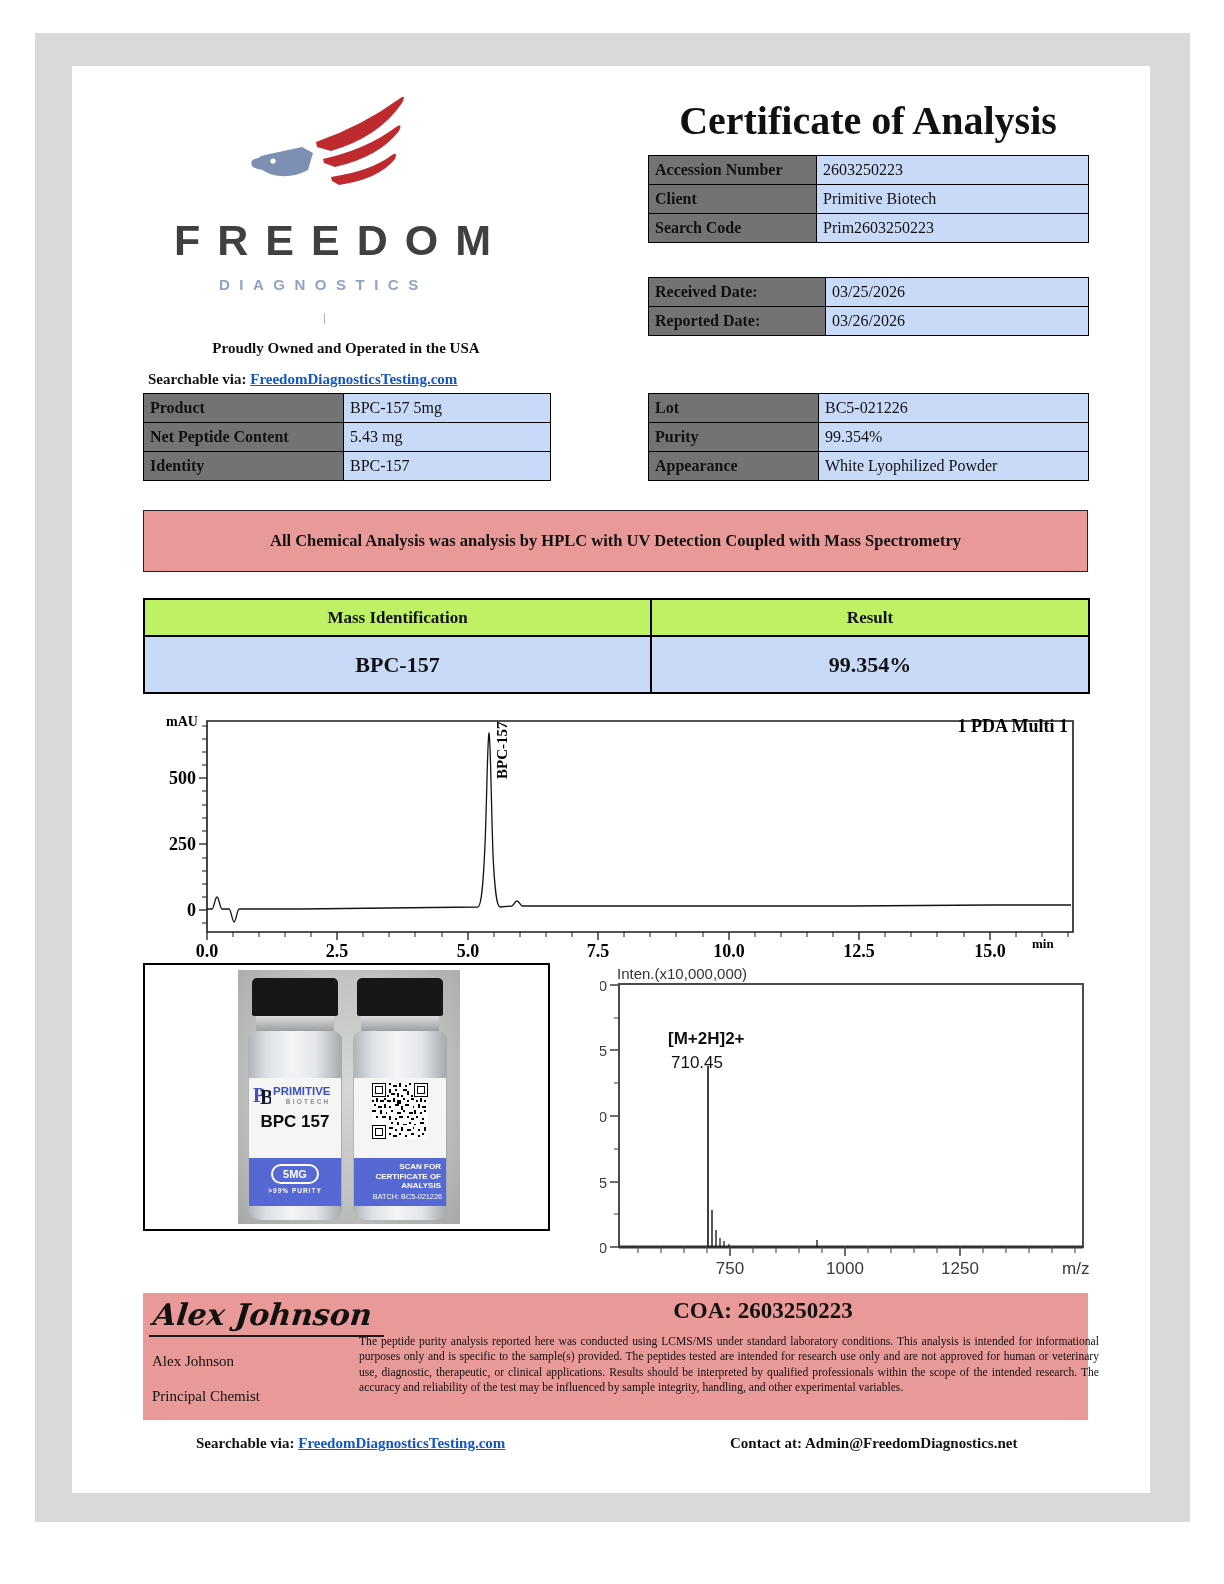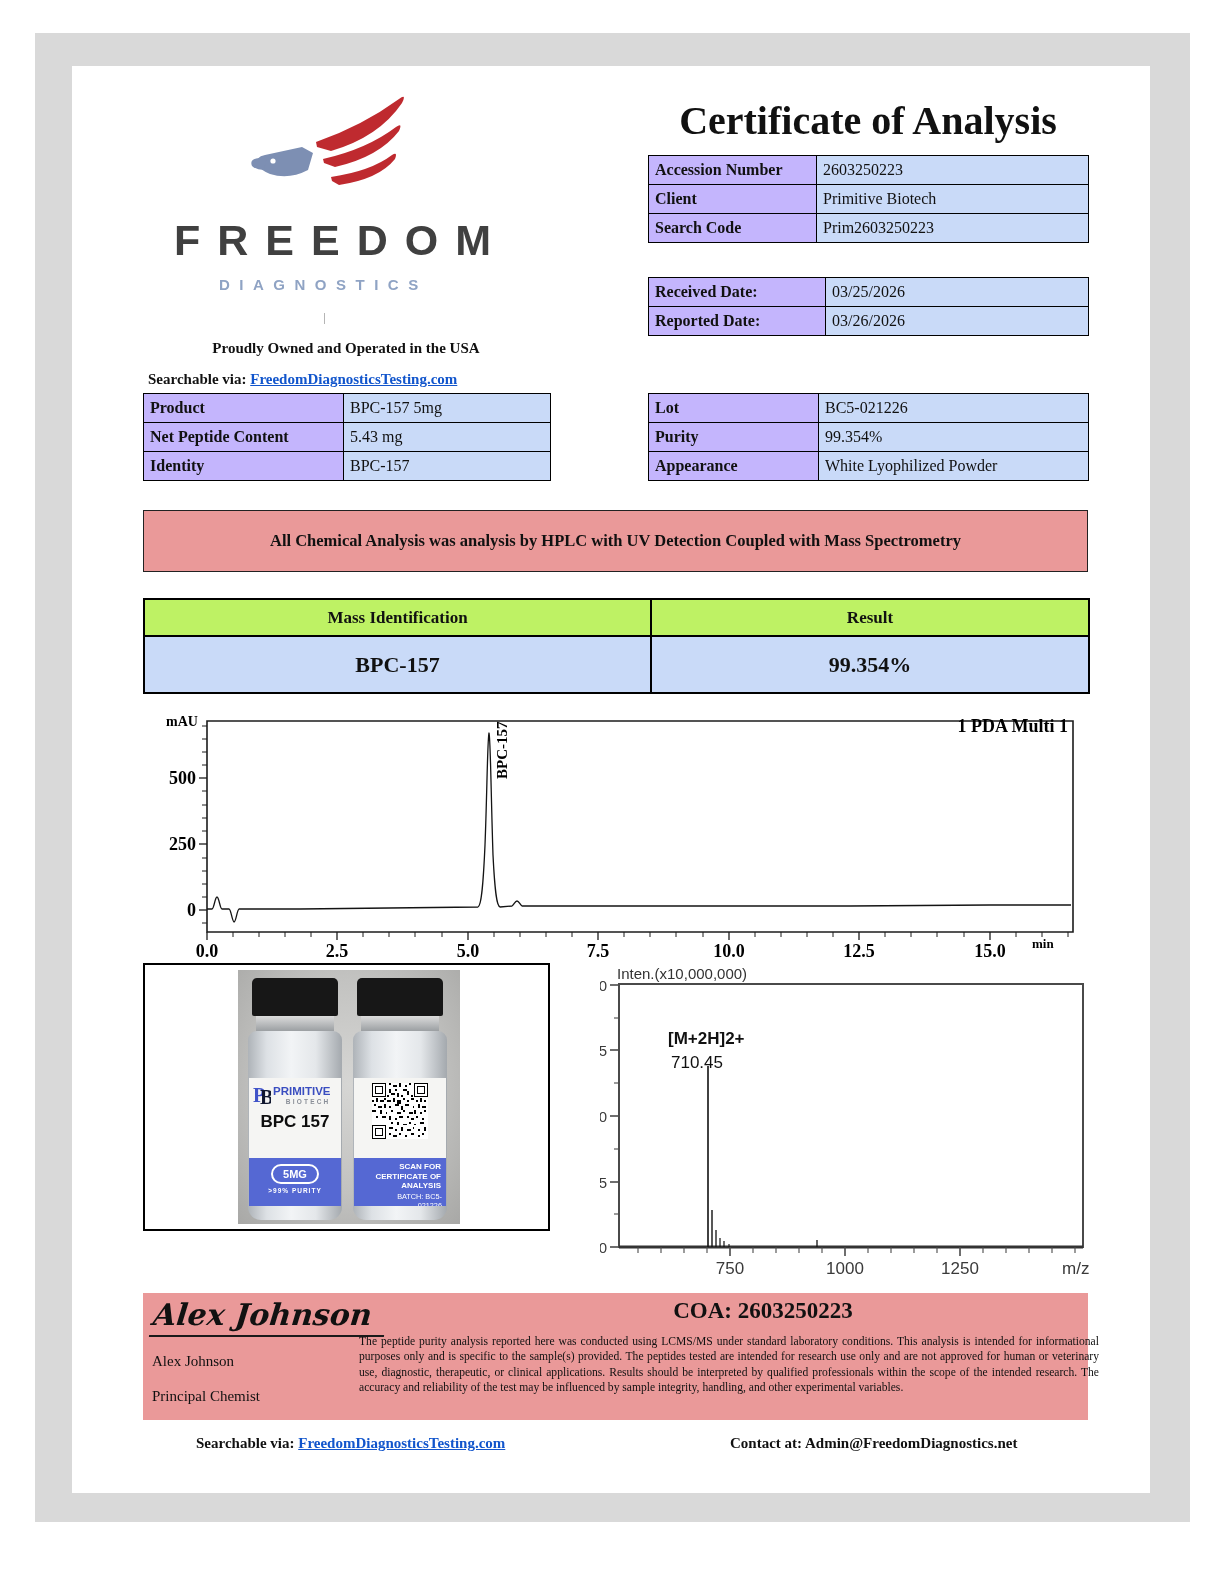--- a/index.html
+++ b/index.html
@@ -17,21 +17,21 @@
   .tagline{position:absolute;left:78px;top:274px;width:392px;text-align:center;font-weight:700;font-size:15px;}
   .searchline{position:absolute;left:76px;top:305px;font-weight:700;font-size:15px;}
   .searchline a,.footer a{color:#1155cc;text-decoration:underline;font-weight:700;}
 
   .title{position:absolute;left:576px;top:33px;width:440px;text-align:center;
     font-weight:700;font-size:40px;line-height:1.1;}
 
   
   table.kv{border-collapse:collapse;table-layout:fixed;}
   table.kv td{border:1.5px solid #000;height:28px;padding:0 6px;font-size:16px;overflow:hidden;white-space:nowrap;}
-  table.kv td.k{background:#c4b5fd;font-weight:700;}
+  table.kv td.k{background:#737373;font-weight:700;}
   table.kv td.v{background:#c9daf8;}
   .t-info{position:absolute;left:576px;top:89px;}
   .t-dates{position:absolute;left:576px;top:211px;}
   .t-prod{position:absolute;left:71px;top:327px;}
   .t-lot{position:absolute;left:576px;top:327px;}
 
   .banner{position:absolute;left:71px;top:444px;width:945px;height:62px;background:#ea9999;
     border:1.5px solid #222;box-sizing:border-box;display:flex;align-items:center;justify-content:center;
     font-weight:700;font-size:16.5px;text-align:center;}
 
@@ -57,21 +57,21 @@
   .brandrow{display:flex;align-items:flex-end;gap:2px;margin:5px 2px 0 4px;}
   .brandcol{display:flex;flex-direction:column;line-height:1;}
   .brandtop{font-family:"Liberation Sans",sans-serif;font-weight:700;font-size:11.5px;color:#3a4ec0;}
   .brandbot{font-family:"Liberation Sans",sans-serif;font-weight:700;font-size:6.5px;letter-spacing:2.2px;color:#8a8f98;align-self:flex-end;margin-top:1px;}
   .prodname{font-family:"Liberation Sans",sans-serif;font-weight:700;font-size:17px;color:#0d0d0d;text-align:center;margin-top:7px;}
   .pill{border:2px solid #fff;border-radius:11px;height:16px;line-height:16px;padding:0 10px;margin:6px auto 3px;
     width:max-content;color:#fff;font-family:"Liberation Sans",sans-serif;font-weight:700;font-size:11px;}
   .purity{color:#fff;font-family:"Liberation Sans",sans-serif;font-weight:700;font-size:6.5px;letter-spacing:1px;text-align:center;}
   .scanblock{color:#fff;font-family:"Liberation Sans",sans-serif;font-weight:700;font-size:8px;line-height:1.2;
     text-align:right;padding:4px 5px 0 0;}
-  .batch{color:#fff;font-family:"Liberation Sans",sans-serif;font-size:7.3px;text-align:right;padding:1px 4px 0 0;margin-left:24px;}
+  .batch{color:#fff;font-family:"Liberation Sans",sans-serif;font-size:7.3px;text-align:right;padding:1px 4px 0 0;}
   .qrwrap{display:block;margin:5px auto 0;width:56px;height:56px;}
 
   
   .sigsec{position:absolute;left:71px;top:1227px;width:945px;height:127px;background:#ea9999;}
   .sig-script{position:absolute;left:8px;top:4px;font-family:"DejaVu Serif",serif;font-style:italic;font-weight:600;
     font-size:30px;transform:skewX(-6deg);border-bottom:2.5px solid #1a1a1a;padding:0 14px 3px 2px;}
   .sig-name{position:absolute;left:9px;top:60px;font-size:15px;}
   .sig-role{position:absolute;left:9px;top:95px;font-size:15px;}
   .coa{position:absolute;left:350px;top:5px;width:540px;text-align:center;font-weight:700;font-size:23px;}
   .disclaimer{position:absolute;left:216px;top:41px;width:740px;font-size:11.6px;line-height:1.33;text-align:justify;}

